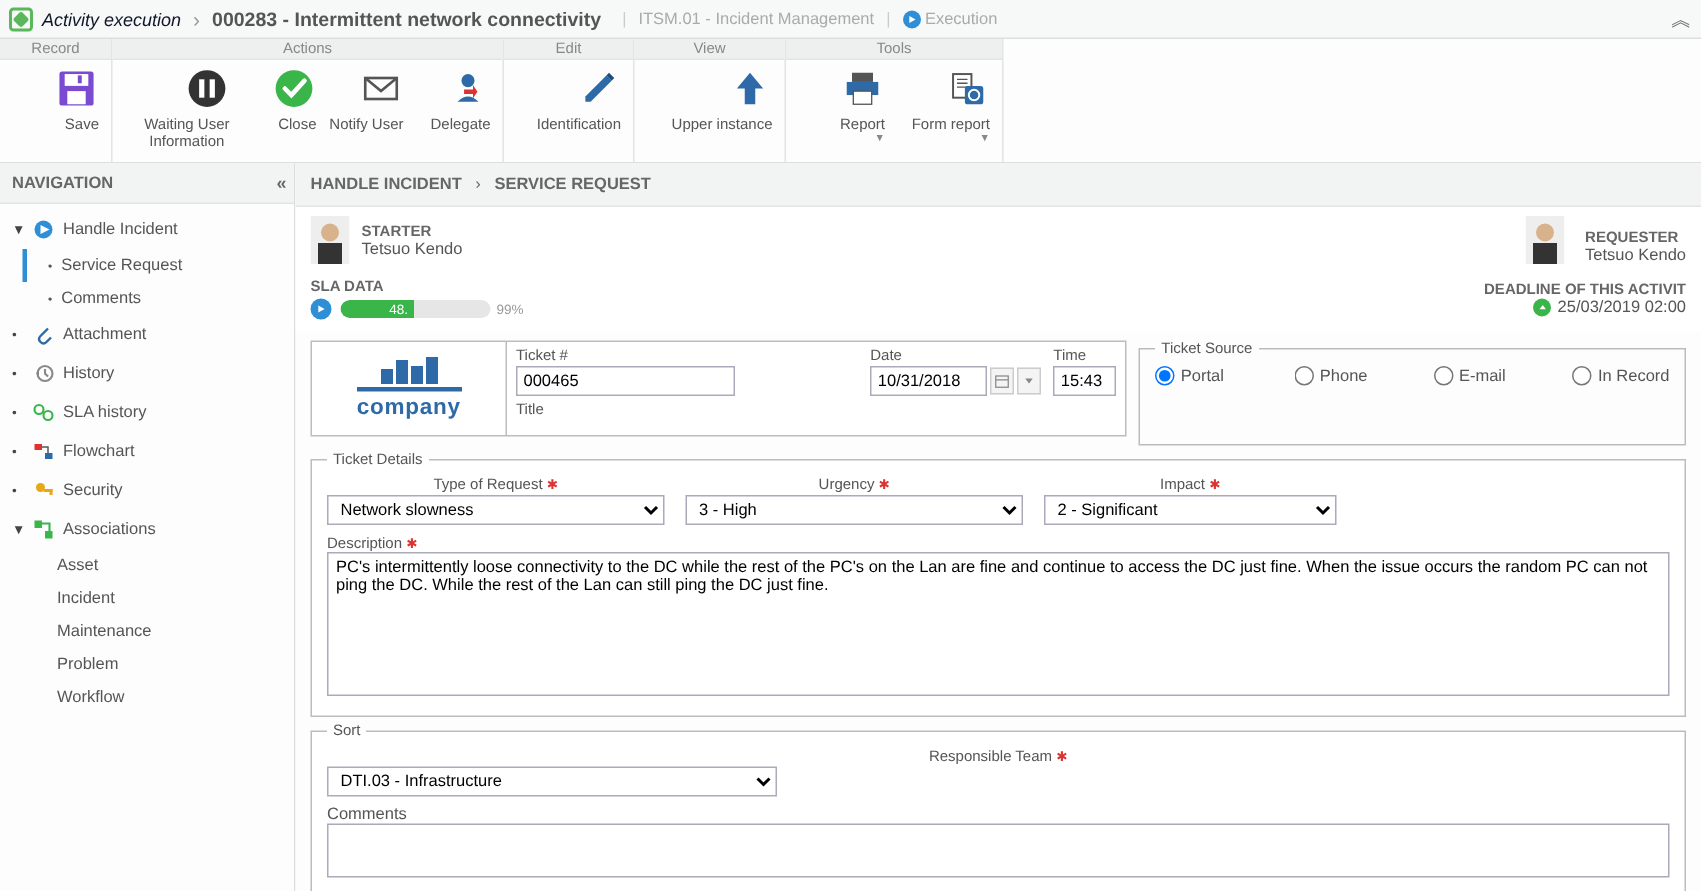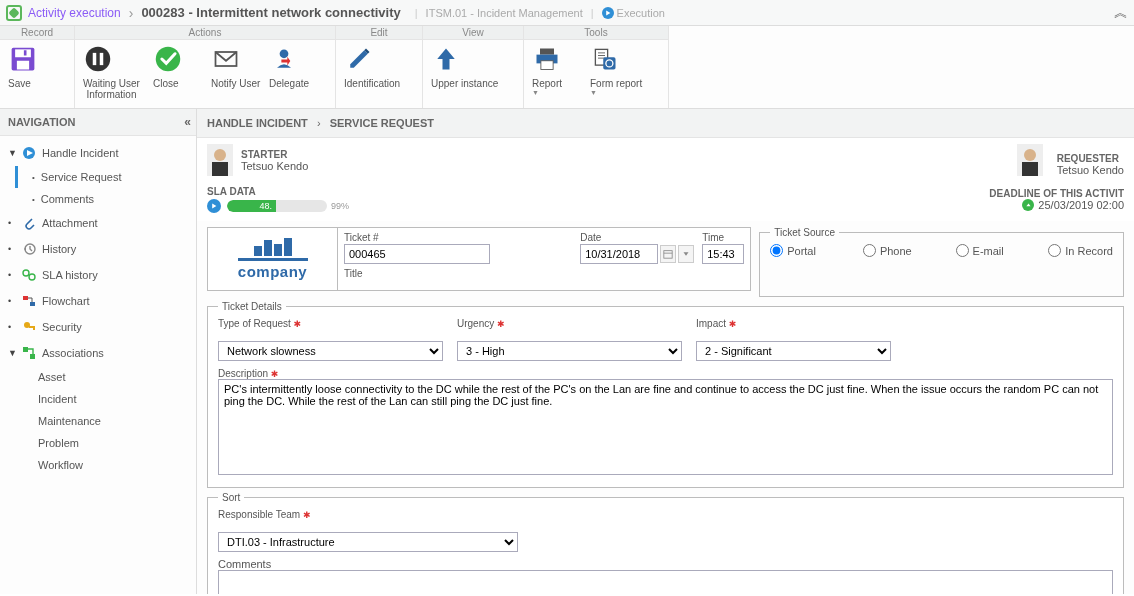--- a/index.html
+++ b/index.html
@@ -2,35 +2,35 @@
 <html><head>
 <meta charset="utf-8">
 <style>
 * { box-sizing: border-box; margin: 0; padding: 0; font-family: Arial, sans-serif; }
 body { font-size: 11px; background: #fff; color: #555; }
 
 
 .topbar { display: flex; align-items: center; height: 26px; padding: 0 6px; border-bottom: 1px solid #ddd; background: #f7f8f8; }
 .topbar .app-icon { width: 16px; height: 16px; border: 2px solid #5bb75b; border-radius: 3px; position: relative; margin-right: 6px; }
 .topbar .app-icon::after { content: ""; position: absolute; inset: 2px; background: #5bb75b; border-radius: 2px; transform: rotate(45deg); }
-.topbar .crumb { color: #8b5cf6; font-size: 12px; }
+.topbar .crumb { color: #0f172a; font-size: 12px; font-style: italic; }
 .topbar .crumb-sep { margin: 0 8px; color: #999; font-size: 14px; }
 .topbar .crumb-bold { font-weight: bold; color: #555; font-size: 13px; }
 .topbar .meta { margin-left: 14px; color: #aaa; font-size: 11px; display: flex; align-items: center; gap: 8px; }
 .topbar .meta-sep { color: #ccc; }
 .topbar .play-dot { display: inline-flex; width: 12px; height: 12px; background: #2f8fd6; border-radius: 50%; align-items: center; justify-content: center; margin-right: 3px; }
 .topbar .play-dot svg { width: 6px; height: 6px; }
 .topbar .chev-collapse { margin-left: auto; font-size: 14px; color: #777; cursor: pointer; }
 
 
 .ribbon { display: flex; border-bottom: 1px solid #ddd; background: #fdfdfd; }
 .ribbon-group { border-right: 1px solid #e4e4e4; }
 .ribbon-group-title { font-size: 10px; color: #888; text-align: center; background: #eef0f0; border-bottom: 1px solid #e4e4e4; padding: 1px 0; }
 .ribbon-group-body { display: flex; align-items: flex-start; padding: 4px 8px; min-height: 68px; }
-.ribbon-btn { display: flex; flex-direction: column; align-items: flex-start; justify-content: flex-start; width: 58px; cursor: pointer; text-align: center; }
+.ribbon-btn { display: flex; flex-direction: column; align-items: flex-end; justify-content: flex-start; width: 58px; cursor: pointer; text-align: center; }
 .ribbon-btn .icon { width: 30px; height: 30px; display: flex; align-items: center; justify-content: center; margin-bottom: 4px; }
 .ribbon-btn .icon svg { width: 28px; height: 28px; }
 .ribbon-btn .lbl { font-size: 10px; color: #555; line-height: 11px; }
 .ribbon-btn.wide { width: 70px; }
 .ribbon-btn.wider { width: 84px; }
 
 
 .main { display: flex; height: calc(596px - 26px - 85px); }
 .sidebar { width: 197px; border-right: 1px solid #ddd; background: #fdfdfd; }
 .sidebar-header { display: flex; align-items: center; padding: 6px 8px; font-size: 11px; font-weight: bold; color: #666; border-bottom: 1px solid #e4e4e4; background: #f2f3f3; }
@@ -100,21 +100,21 @@
 fieldset.source legend { font-size: 10px; color: #555; padding: 0 4px; }
 .source-grid { display: grid; grid-template-columns: 1fr 1fr 1fr 1fr; gap: 6px 28px; }
 .radio-opt { display: flex; align-items: center; gap: 4px; font-size: 11px; }
 .radio-opt input { margin: 0; }
 
 fieldset.details, fieldset.sort { border: 1px solid #bcbcbc; padding: 6px 10px 10px; margin-top: 4px; background: #fff; }
 fieldset legend { font-size: 10px; color: #555; padding: 0 4px; }
 .req { color: #d33; font-size: 9px; }
 .details-row1 { display: flex; gap: 14px; margin-bottom: 6px; }
 .sel-field { display: flex; flex-direction: column; }
-.sel-field label { font-size: 10px; margin-bottom: 12px; }
+.sel-field label { font-size: 10px; margin-bottom: 1px; text-align: center; }
 .sel-field select, .sel-field .fake-select { border: 1px solid #aab; font-size: 11px; height: 20px; padding: 1px 4px; background: #fff; }
 .type-req select { width: 225px; }
 .urgency select { width: 225px; }
 .impact select { width: 195px; }
 .desc-field label { font-size: 10px; }
 .desc-field textarea { width: 100%; height: 96px; border: 1px solid #aab; font-size: 11px; padding: 3px 5px; resize: none; font-family: Arial; }
 
 .sort-row1 select { width: 300px; }
 .comments-field textarea { width: 100%; height: 36px; border: 1px solid #aab; font-size: 11px; padding: 3px 5px; resize: none; }
 

